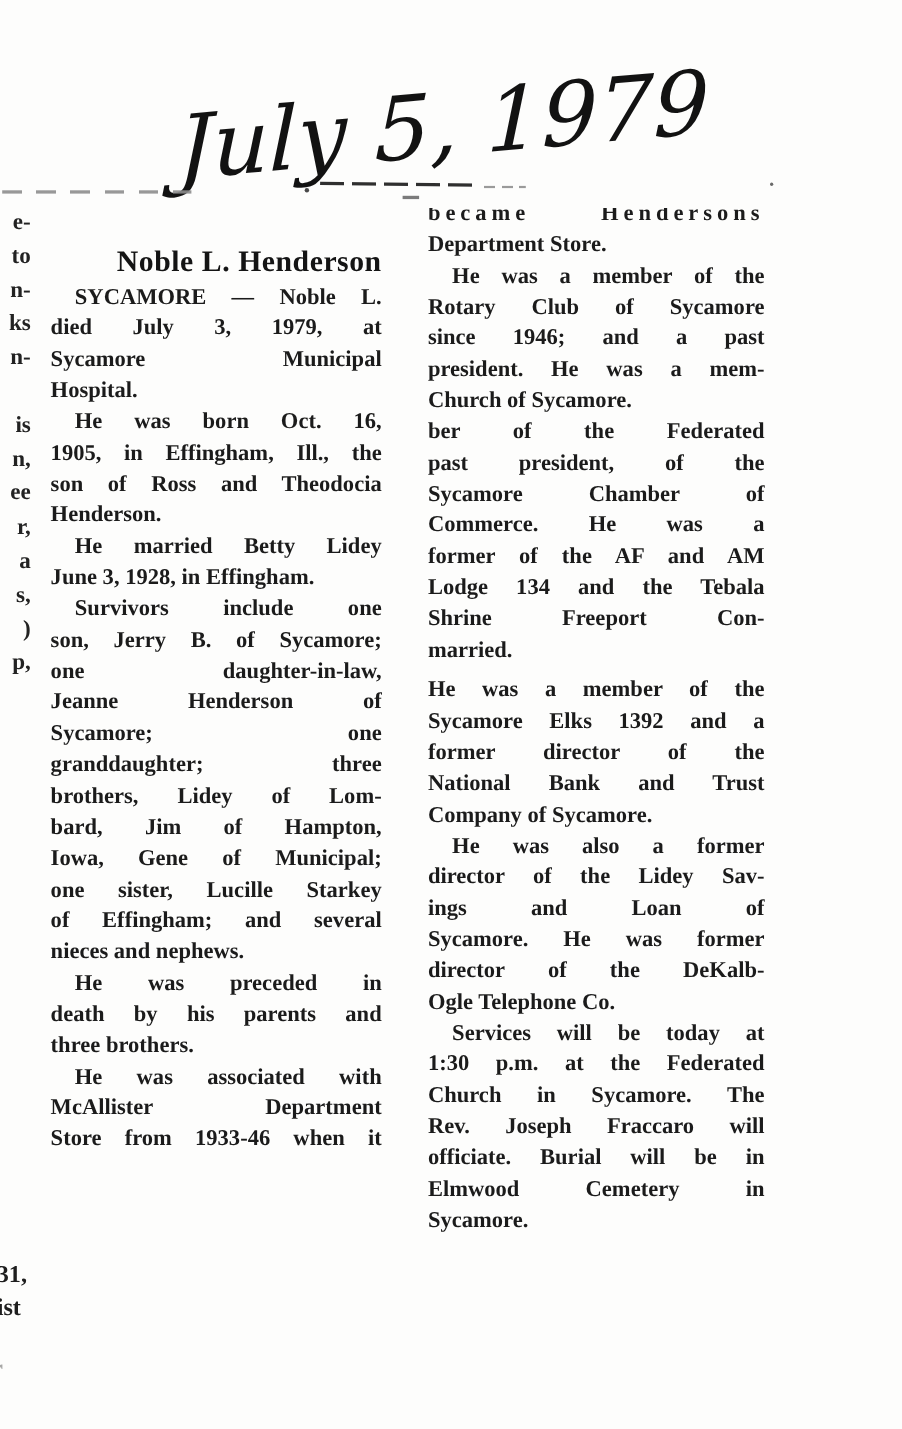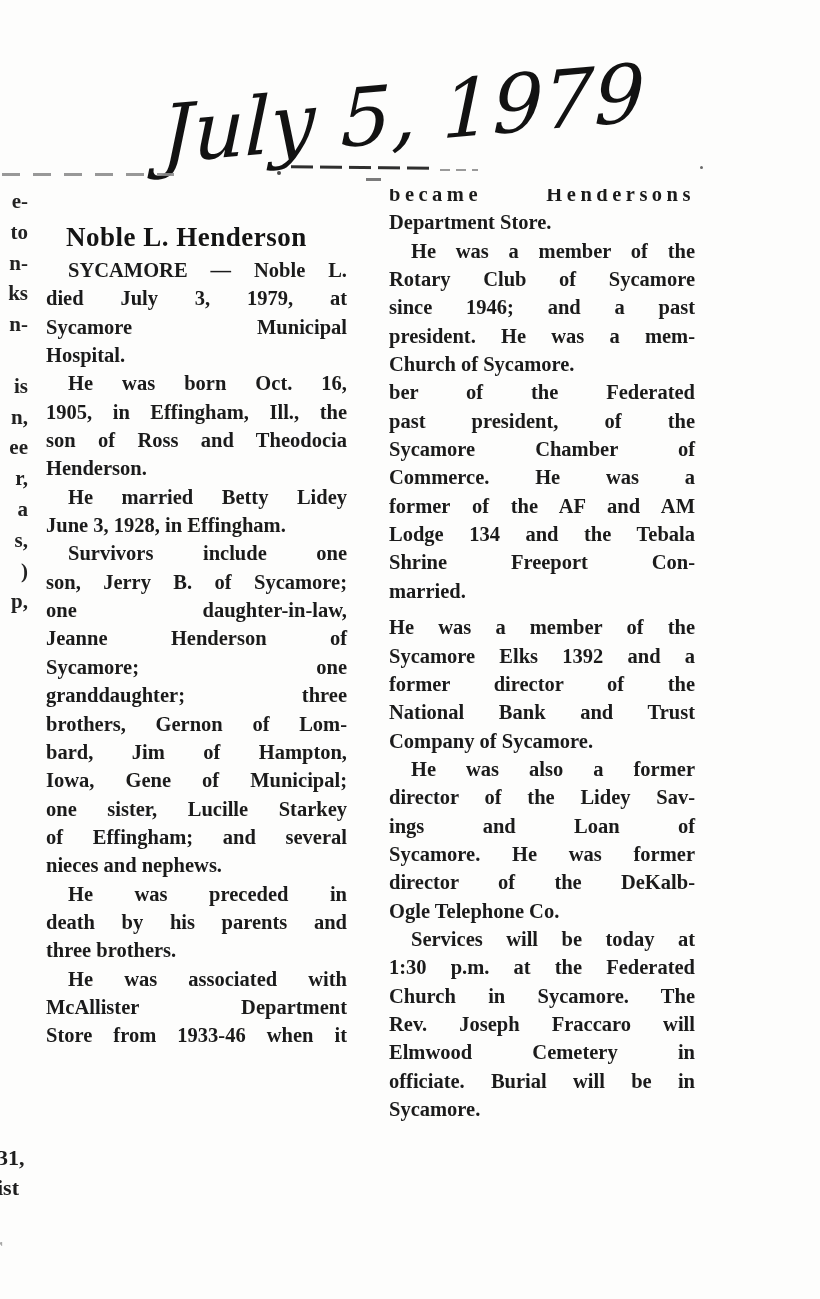--- a/index.html
+++ b/index.html
@@ -67,20 +67,21 @@
 
   
   .col { position:absolute; font-size:20.5px; font-weight:bold; line-height:28.35px; }
   .col-left  { left:46px;  top:222px; width:301px; }
   .col-right { left:389px; top:180px; width:306px; }
 
   h1.headline {
     font-size:27px; font-weight:bold; color:#141414;
     margin:0 0 4px 20px; letter-spacing:0.5px; line-height:30px;
     white-space:nowrap;
+    text-align:right;
   }
 
   .para { margin:0; }
   .para.gap-before { margin-top:8px; }
   .line {
     text-align:justify; text-align-last:justify;
     min-height:28.35px;
   }
   .line.last { text-align-last:left; }
   .para.indent .line.first { text-indent:22px; }
@@ -139,21 +140,21 @@
           <div class="line first">He married Betty Lidey</div>
           <div class="line last">June 3, 1928, in Effingham.</div>
         </div>
         <div class="para indent">
           <div class="line first">Survivors include one</div>
           <div class="line">son, Jerry B. of Sycamore;</div>
           <div class="line">one daughter-in-law,</div>
           <div class="line">Jeanne Henderson of</div>
           <div class="line">Sycamore; one</div>
           <div class="line">granddaughter; three</div>
-          <div class="line">brothers, Gernon of Lom-</div>
+          <div class="line">brothers, Lidey of Lom-</div>
           <div class="line">bard, Jim of Hampton,</div>
           <div class="line">Iowa, Gene of Municipal;</div>
           <div class="line">one sister, Lucille Starkey</div>
           <div class="line">of Effingham; and several</div>
           <div class="line last">nieces and nephews.</div>
         </div>
         <div class="para indent">
           <div class="line first">He was preceded in</div>
           <div class="line">death by his parents and</div>
           <div class="line last">three brothers.</div>
@@ -201,22 +202,22 @@
         <div class="line">ings and Loan of</div>
         <div class="line">Sycamore. He was former</div>
         <div class="line">director of the DeKalb-</div>
         <div class="line last">Ogle Telephone Co.</div>
       </div>
       <div class="para indent">
         <div class="line first">Services will be today at</div>
         <div class="line">1:30 p.m. at the Federated</div>
         <div class="line">Church in Sycamore. The</div>
         <div class="line">Rev. Joseph Fraccaro will</div>
+        <div class="line">officiate. Burial will be in</div>
         <div class="line">Elmwood Cemetery in</div>
-        <div class="line">officiate. Burial will be in</div>
         <div class="line last">Sycamore.</div>
       </div>
     </div>
 
   <div class="edge-bottom" id="edge-bottom">
       <div>31,</div>
       <div>ist</div>
     </div>
   <div class="edge-faint" id="edge-faint">r</div>
 

